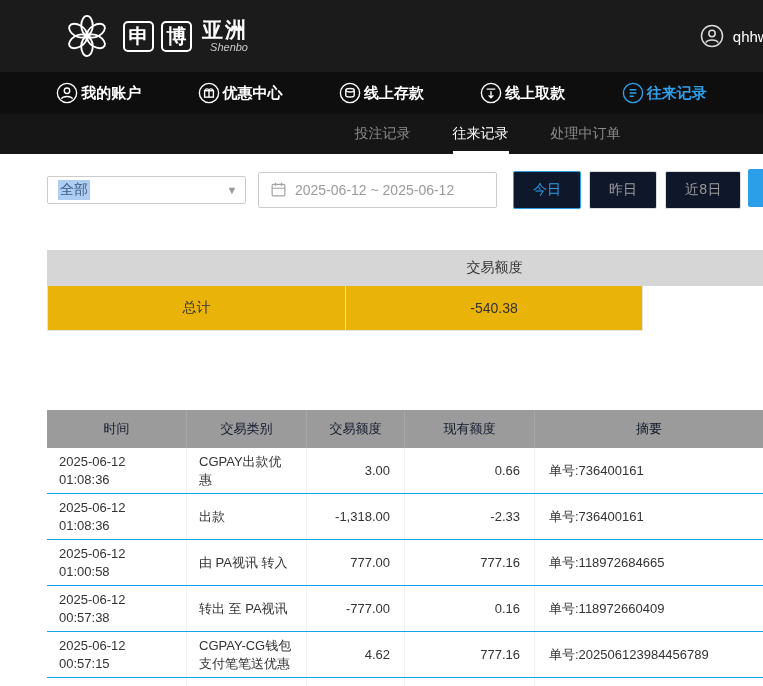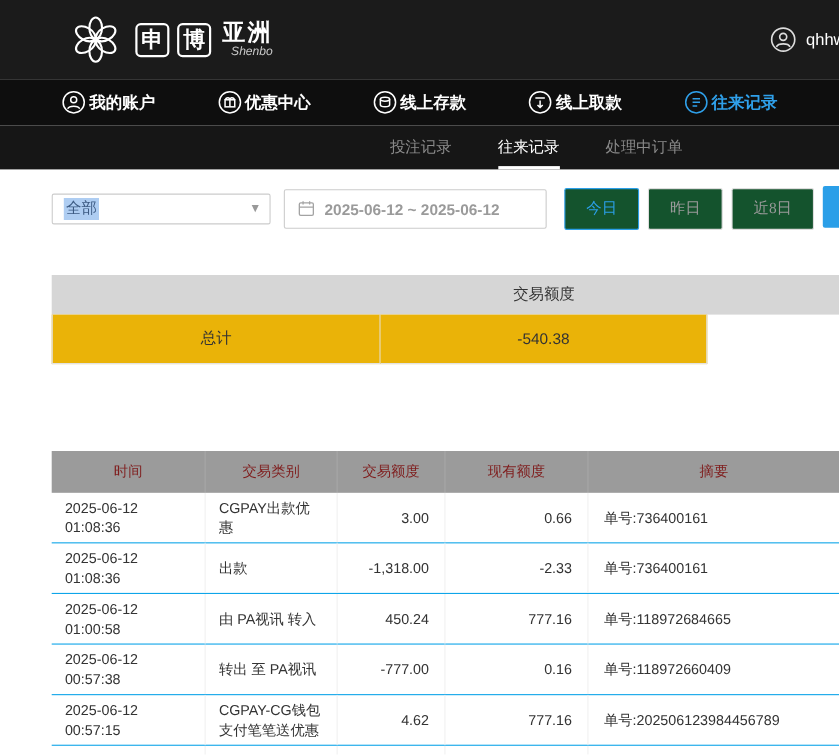--- a/index.html
+++ b/index.html
@@ -72,26 +72,26 @@
   .select .hl { background: #aecdf2; padding: 1px 2px; }
   .select .caret {
     position: absolute; right: 0; top: 0; bottom: 0; width: 26px;
     display: flex; align-items: center; justify-content: center;
     color: #999; font-size: 11px;
   }
   .datebox {
     margin-left: 12px; width: 239px; height: 36px;
     border: 1px solid #ccc; border-radius: 2px; background: #fff;
     display: flex; align-items: center; gap: 8px;
-    padding: 0 11px; color: #9a9a9a; font-size: 14px; cursor: pointer; white-space: nowrap; font-weight: bold;
+    padding: 0 11px; color: #9a9a9a; font-size: 14px; cursor: pointer; white-space: nowrap;
   }
   .btn {
-    height: 38px; border: 1px solid #ddd; background: #14532d; color: #9a9a9a;
+    height: 38px; border: 1px solid #ddd; background: #0f172a; color: #9a9a9a;
     font-size: 14px; border-radius: 2px; margin-left: 8px; padding: 0 19px;
-    font-family: Liberation Serif, serif; cursor: pointer; white-space: nowrap;
+    font-family: Liberation Mono, monospace; cursor: pointer; white-space: nowrap;
   }
   .btn.primary-outline { border-color: #2b9fe8; color: #2b9fe8; margin-left: 16px; }
   .btn-cut {
     position: absolute; right: 0; top: 15px; width: 15px; height: 38px;
     background: #2b9fe8; border-radius: 2px 0 0 2px; cursor: pointer;
   }
 
   
   .summary { margin: 40px 0 0 47px; width: 716px; }
   .sum-grid { display: grid; grid-template-columns: 299px 297px 1fr; }
@@ -107,21 +107,21 @@
     border: 1px solid #e2e2e2; border-top: none;
   }
   .sum-body .cell + .cell { border-left: none; text-align: center; }
   .sum-body .cell.empty { border: none; background: transparent; }
 
   
   .records { margin: 79px 0 0 47px; width: 716px; }
   .rec-grid { display: grid; grid-template-columns: 140px 120px 98px 130px 1fr; }
   .rec-head { background: #9b9b9b; height: 38px; }
   .rec-head .cell {
-    color: #7f1d1d; font-size: 13px;
+    color: #0f172a; font-size: 13px;
     display: flex; align-items: center; justify-content: center;
     border-right: 1px solid #a7a7a7;
   }
   .rec-head .cell:last-child { border-right: none; }
   .rec-row { border-bottom: 1px solid #0ea5e9; min-height: 40px; }
   .rec-row .cell {
     display: flex; align-items: center;
     font-size: 13px; color: #333; padding: 5px 12px;
     border-right: 1px solid #f1f1f1; line-height: 1.35;
   }
@@ -263,21 +263,21 @@
   <div class="rec-grid rec-row">
     <div class="cell">2025-06-12 01:08:36</div>
     <div class="cell">出款</div>
     <div class="cell num">-1,318.00</div>
     <div class="cell num">-2.33</div>
     <div class="cell">单号:736400161</div>
   </div>
   <div class="rec-grid rec-row">
     <div class="cell">2025-06-12 01:00:58</div>
     <div class="cell">由 PA视讯 转入</div>
-    <div class="cell num">450.24</div>
+    <div class="cell num">777.00</div>
     <div class="cell num">777.16</div>
     <div class="cell">单号:118972684665</div>
   </div>
   <div class="rec-grid rec-row">
     <div class="cell">2025-06-12 00:57:38</div>
     <div class="cell">转出 至 PA视讯</div>
     <div class="cell num">-777.00</div>
     <div class="cell num">0.16</div>
     <div class="cell">单号:118972660409</div>
   </div>

